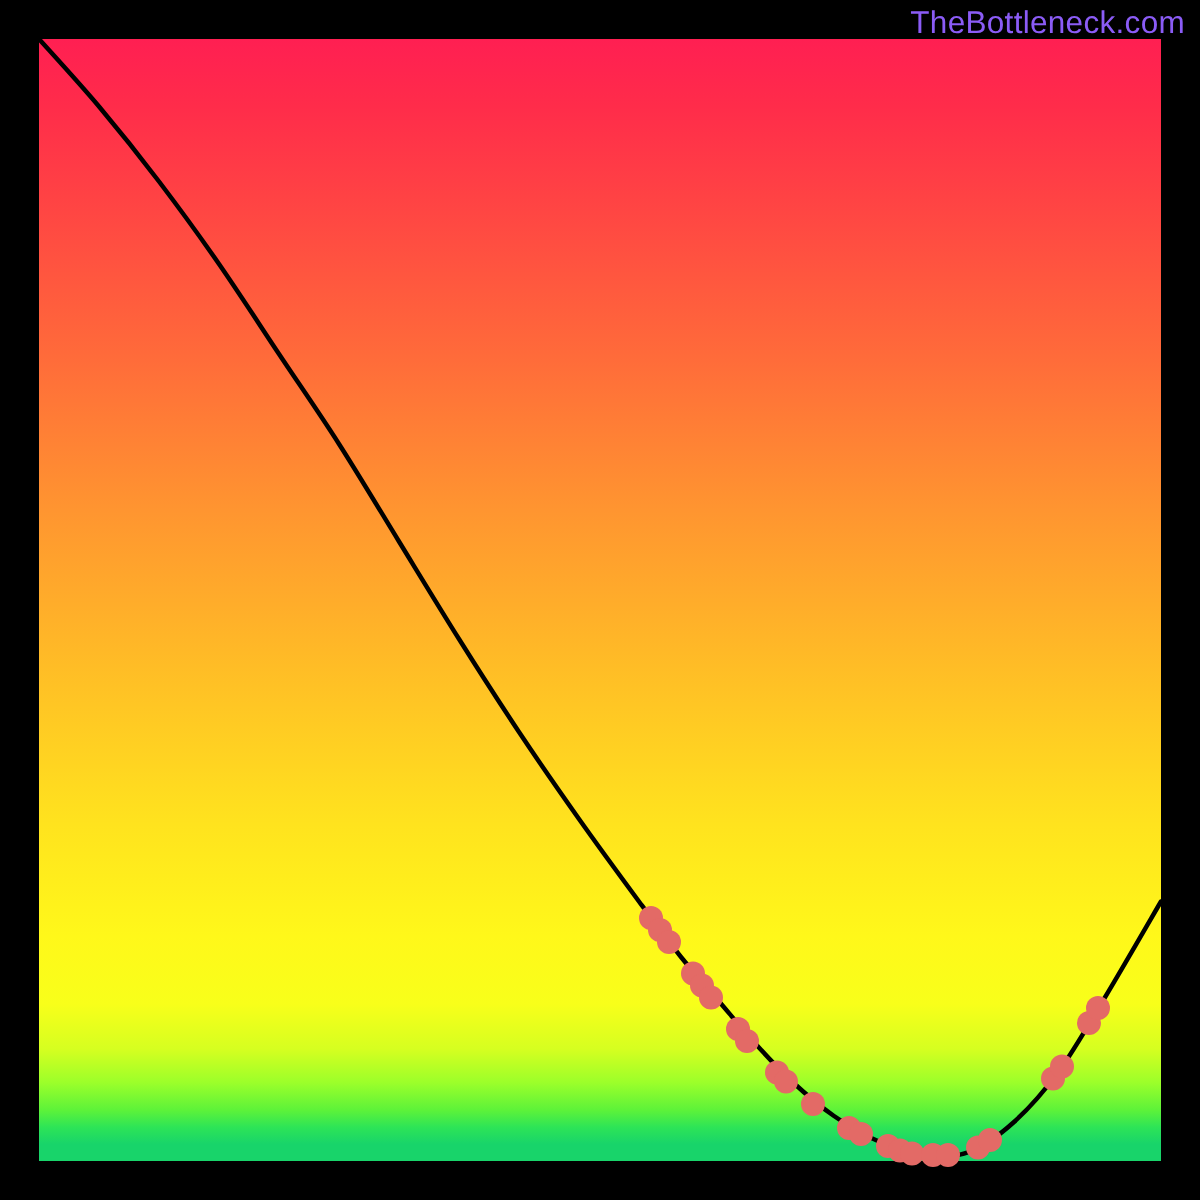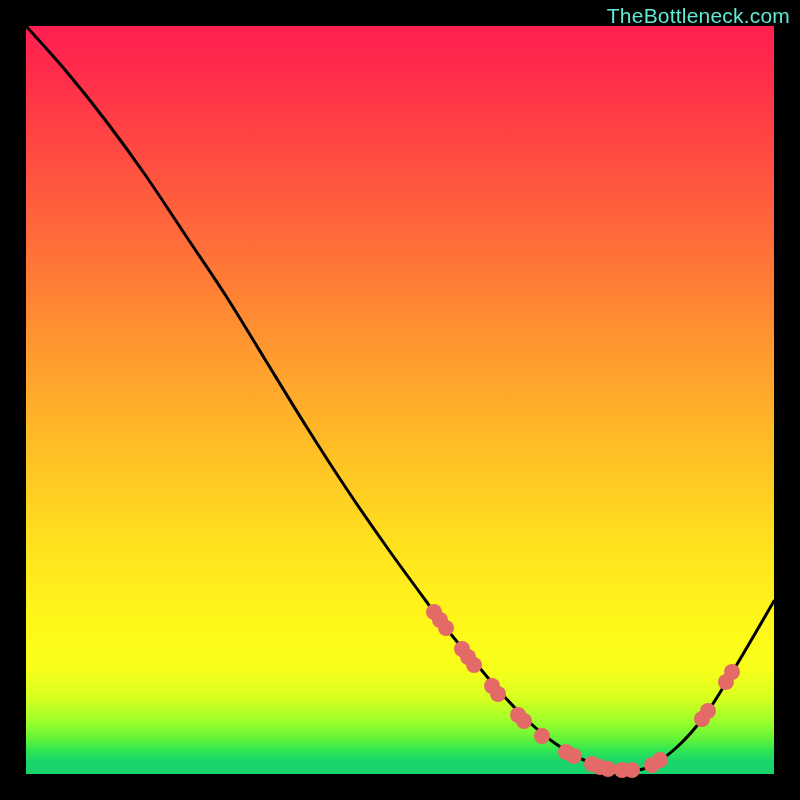--- a/index.html
+++ b/index.html
@@ -48,21 +48,21 @@
     left: 0;
     top: 0;
     width: 748px;
     height: 748px;
     overflow: visible;
   }
   .watermark {
     position: absolute;
     top: 4px;
     right: 10px;
-    color: #5eead4;
+    color: #8b5cf6;
     font-size: 21px;
     letter-spacing: 0.2px;
     font-weight: 400;
   }
 </style>
 </head>
 <body>
 
 <div class="stage">
 

